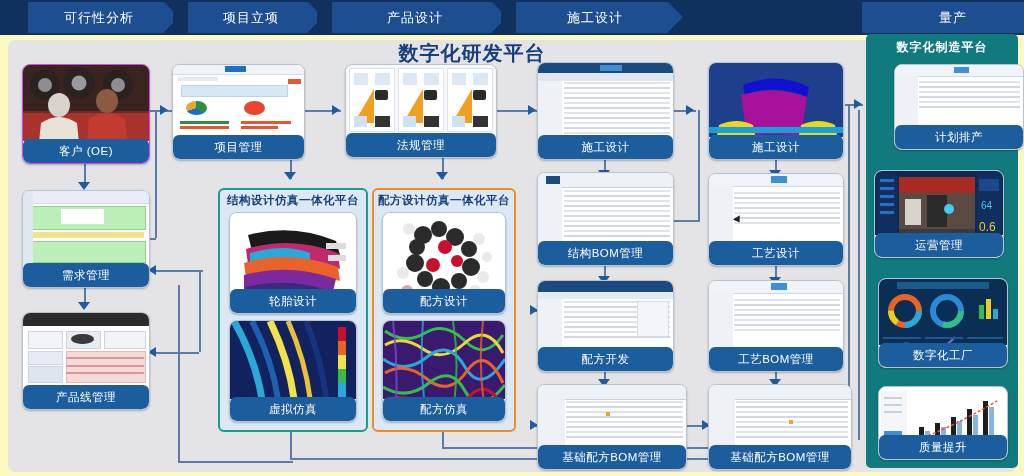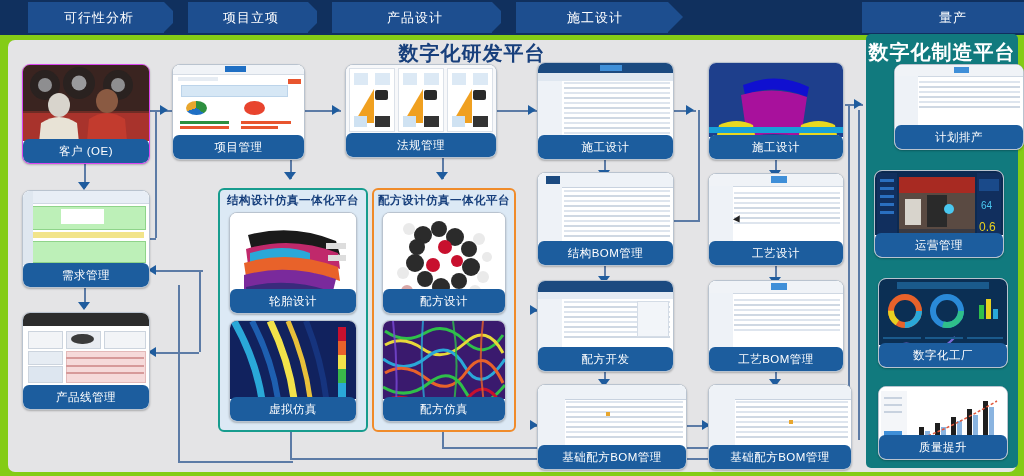--- a/index.html
+++ b/index.html
@@ -1,19 +1,19 @@
 <!DOCTYPE html>
 <html lang="zh"><head>
 <meta charset="utf-8">
 <title>数字化研发平台</title>
 <style>
   html,body{margin:0;padding:0;background:#ffffff;}
   body{width:1024px;height:476px;overflow:hidden;
        font-family:"Liberation Sans","DejaVu Sans",sans-serif;}
-  #root{position:relative;width:1024px;height:476px;background:#84cc16;}
+  #root{position:relative;width:1024px;height:476px;background:#fef9c3;}
 
   
   .banner{position:absolute;left:0;top:0;width:1024px;height:35px;
           background:#10305e;overflow:hidden;}
   .chev{position:absolute;top:2px;height:31px;background:#1d4e8f;
         display:flex;align-items:center;justify-content:center;
         color:#ffffff;font-size:13px;letter-spacing:1px;white-space:nowrap;}
   .chev .ctxt{position:relative;z-index:3;padding-left:6px;}
   .chev:before{content:"";position:absolute;left:-15px;top:0;width:0;height:0;
        border-top:15.5px solid transparent;border-bottom:15.5px solid transparent;
@@ -60,21 +60,21 @@
         font-size:11.5px;font-weight:bold;letter-spacing:.5px;}
   .group.teal{border:2.5px solid #179c8e;background:#dce9f5;}
   .group.teal .gtitle{color:#173f7c;}
   .group.orange{border:2.5px solid #f08b2a;background:#dce9f5;}
   .group.orange .gtitle{color:#173f7c;}
 
   
   .mfg{position:absolute;left:866px;top:34px;width:152px;height:434px;
        background:#117a7e;border-radius:5px;}
   .mfg .mtitle{position:absolute;left:0;top:5px;width:100%;text-align:center;
-       color:#ffffff;font-size:20px;font-weight:bold;letter-spacing:1px;}
+       color:#ffffff;font-size:12px;font-weight:bold;letter-spacing:1px;}
 
   
   .ln{position:absolute;background:#5c7ba6;}
   .lnh{height:1.5px;}
   .lnv{width:1.5px;}
   .arw{position:absolute;width:0;height:0;
        border-top:5px solid transparent;border-bottom:5px solid transparent;
        border-left:8px solid #1f5c9e;}
   .arw.dn{border-left:6px solid transparent;border-right:6px solid transparent;
        border-top:8px solid #1f5c9e;border-bottom:0;}

